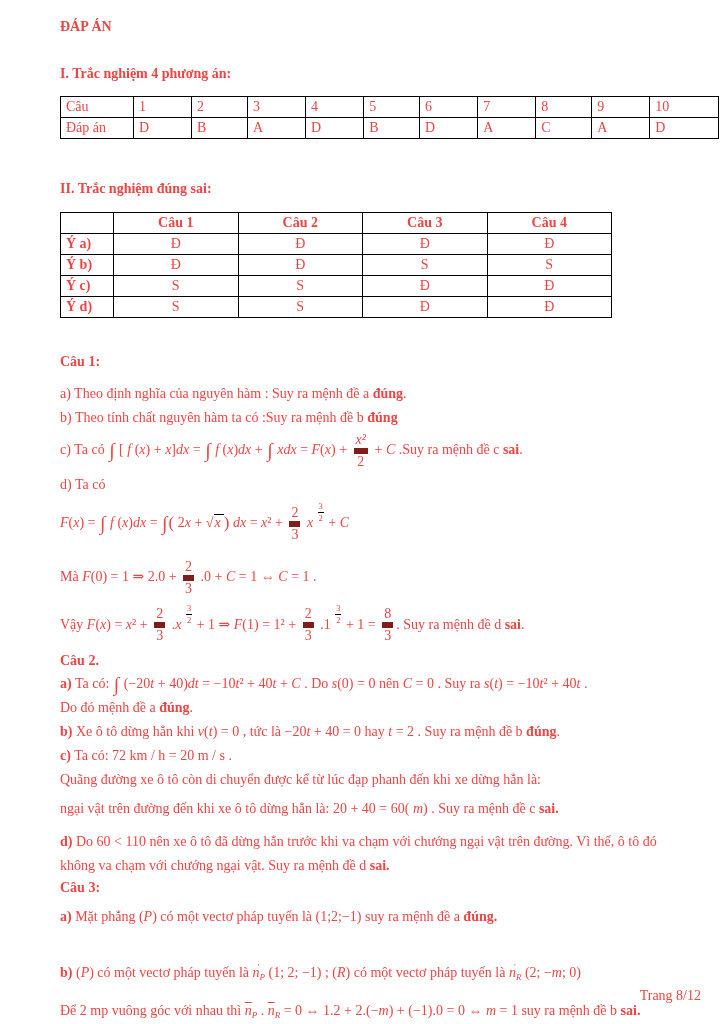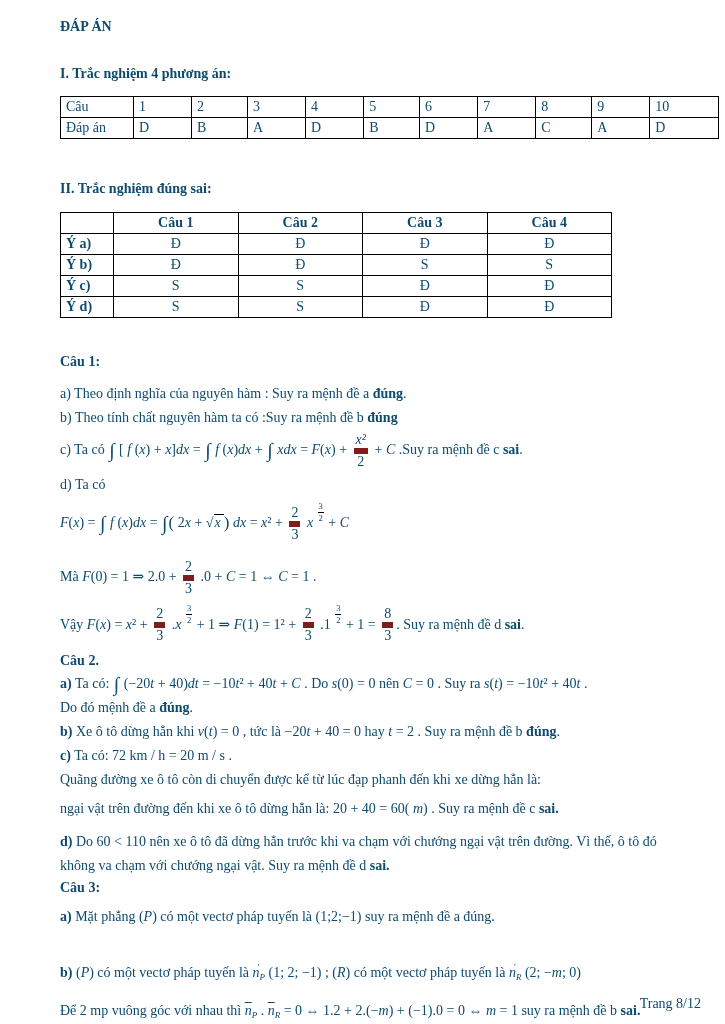--- a/index.html
+++ b/index.html
@@ -1,18 +1,18 @@
 <!DOCTYPE html>
 <html><head>
 <meta charset="utf-8">
 <style>
   html,body{margin:0;background:#888;}
   .page{
     width:725px;height:1024px;background:#ffffff;box-sizing:border-box;
-    padding:18px 8px 0 60px;position:relative;overflow:hidden;color:#0c4a6e;
+    padding:18px 8px 0 60px;position:relative;overflow:hidden;color:#ef4444;
     font-family:"Liberation Serif","DejaVu Serif","DejaVu Sans",serif;font-size:14px;
   }
   .title{font-weight:bold;line-height:17px;}
   .h{font-weight:bold;margin-top:3px;line-height:18px;}
   .ln{margin-top:3px;line-height:21px;}
   .m4{margin-top:4px}.m5{margin-top:12px}.m6{margin-top:6px}.m8{margin-top:8px}
   .m9{margin-top:9px}.m10{margin-top:10px}.m12{margin-top:12px}
   .m14{margin-top:30px}.m16{margin-top:16px}.m33{margin-top:41px}.m35{margin-top:35px}
   table{border-collapse:collapse;}
   .t1{width:659px;margin-top:13px;}
@@ -32,21 +32,21 @@
   .frac .fd{display:block;}
   .fsup{display:inline-block;text-align:center;font-size:8.5px;line-height:1.25;vertical-align:6px;margin:0 1px;}
   .fsup .fn{display:block;border-bottom:1px solid #000;padding:0 1px;}
   .fsup .fd{display:block;}
   .sqrt{white-space:nowrap;}
   .sqrt .rad{border-top:1px solid #000;padding:0 3px 0 1px;font-style:italic;}
   .it{font-style:italic;}
   .ovl{text-decoration:overline;}
   .tickmark{font-size:9px;vertical-align:7px;margin-left:-2px;}
   sub{font-size:9px;vertical-align:-3px;}
-  .footer{position:absolute;right:24px;bottom:12px;line-height:17px;}
+  .footer{position:absolute;right:24px;bottom:20px;line-height:17px;}
 </style>
 </head>
 <body>
 
 <div class="page">
 
   <div class="title">ĐÁP ÁN</div>
 
   <div class="h m14">I. Trắc nghiệm 4 phương án:</div>
 
@@ -136,19 +136,19 @@
   <div class="ln"><span style="font-weight: bold;">a)</span><span> Ta có: </span><span class="int">∫</span><span> (−20<i>t</i> + 40)<i>dt</i> = −10<i>t</i>² + 40<i>t</i> + <i>C</i> </span><span> . Do </span><span> <i>s</i>(0) = 0 </span><span> nên </span><span> <i>C</i> = 0 </span><span> . Suy ra </span><span> <i>s</i>(<i>t</i>) = −10<i>t</i>² + 40<i>t</i> </span><span> .</span></div>
   <div class="ln"><span>Do đó mệnh đề a </span><span style="font-weight: bold;">đúng</span><span>.</span></div>
   <div class="ln"><span style="font-weight: bold;">b)</span><span> Xe ô tô dừng hẳn khi </span><span> <i>v</i>(<i>t</i>) = 0 </span><span>, tức là </span><span> −20<i>t</i> + 40 = 0 </span><span> hay </span><span> <i>t</i> = 2 </span><span>. Suy ra mệnh đề b </span><span style="font-weight: bold;">đúng</span><span>.</span></div>
   <div class="ln"><span style="font-weight: bold;">c)</span><span> Ta có: 72 km / h = 20 m / s .</span></div>
   <div class="ln"><span>Quãng đường xe ô tô còn di chuyển được kể từ lúc đạp phanh đến khi xe dừng hẳn là:</span></div>
   <div class="ln m8"><span>ngại vật trên đường đến khi xe ô tô dừng hẳn là: </span><span> 20 + 40 = 60( <i>m</i>) </span><span> . Suy ra mệnh đề c </span><span style="font-weight: bold;">sai.</span></div>
   <div class="ln m5"><span style="font-weight: bold;">d)</span><span> Do </span><span> 60 &lt; 110 </span><span> nên xe ô tô đã dừng hẳn trước khi va chạm với chướng ngại vật trên đường. Vì thế, ô tô đó</span></div>
   <div class="ln"><span>không va chạm với chướng ngại vật. Suy ra mệnh đề d </span><span style="font-weight: bold;">sai.</span></div>
 
   <div class="h">Câu 3:</div>
-  <div class="ln m9"><span style="font-weight: bold;">a)</span><span> Mặt phẳng </span><span> (<i>P</i>) </span><span> có một vectơ pháp tuyến là </span><span> (1;2;−1) </span><span> suy ra mệnh đề a </span><span style="font-weight: normal;">đúng.</span></div>
+  <div class="ln m9"><span style="font-weight: bold;">a)</span><span> Mặt phẳng </span><span> (<i>P</i>) </span><span> có một vectơ pháp tuyến là </span><span> (1;2;−1) </span><span> suy ra mệnh đề a </span><span style="font-weight: bold;">đúng.</span></div>
   <div class="ln m14"><span style="font-weight: bold;">b)</span><span> </span><span> (<i>P</i>) </span><span> có một vectơ pháp tuyến là </span><span class="vec"><i>n</i><span class="tickmark">′</span><sub><i>P</i></sub></span><span> (1; 2; −1) </span><span>; </span><span> (<i>R</i>) </span><span> có một vectơ pháp tuyến là </span><span class="vec"><i>n</i><span class="tickmark">′</span><sub><i>R</i></sub></span><span> (2; −<i>m</i>; 0) </span></div>
   <div class="ln m12"><span>Để 2 mp vuông góc với nhau thì </span><span class="vec"><span class="ovl"><i>n</i></span><sub><i>P</i></sub></span><span> . </span><span class="vec"><span class="ovl"><i>n</i></span><sub><i>R</i></sub></span><span> = 0 ⇔ 1.2 + 2.(−<i>m</i>) + (−1).0 = 0 ⇔ <i>m</i> = 1 </span><span> suy ra mệnh đề b </span><span style="font-weight: bold;">sai.</span></div>
   <div class="ln m10"><span style="font-style: italic;">(học sinh có thể thay trực tiếp m = - 4 để làm)</span></div>
 
   <div class="footer">Trang 8/12</div>
 </div>
 
 </body></html>

